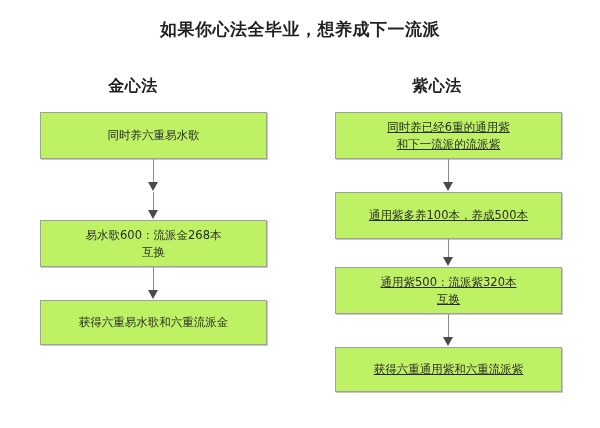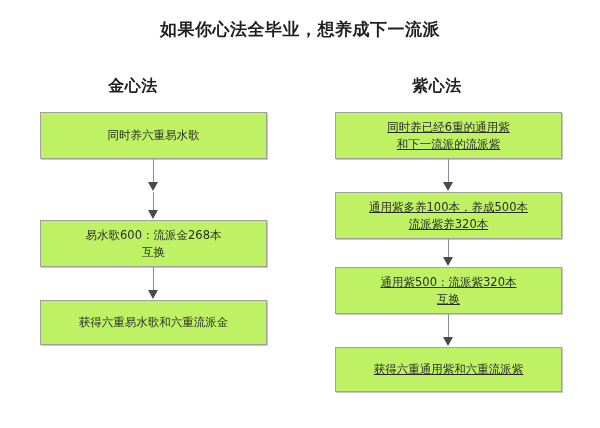--- a/index.html
+++ b/index.html
@@ -154,21 +154,20 @@
       <span class="ln">和下一流派的流派紫</span>
     </div>
 
     <div class="connector">
       <div class="stem"></div>
       <div class="head"></div>
     </div>
 
     <div class="node two-line">
       <span class="ln">通用紫多养100本，养成500本</span>
-      <span class="ln">流派紫养320本</span>
     </div>
 
     <div class="connector gap-short">
       <div class="stem"></div>
       <div class="head"></div>
     </div>
 
     <div class="node two-line">
       <span class="ln">通用紫500：流派紫320本</span>
       <span class="ln">互换</span>

